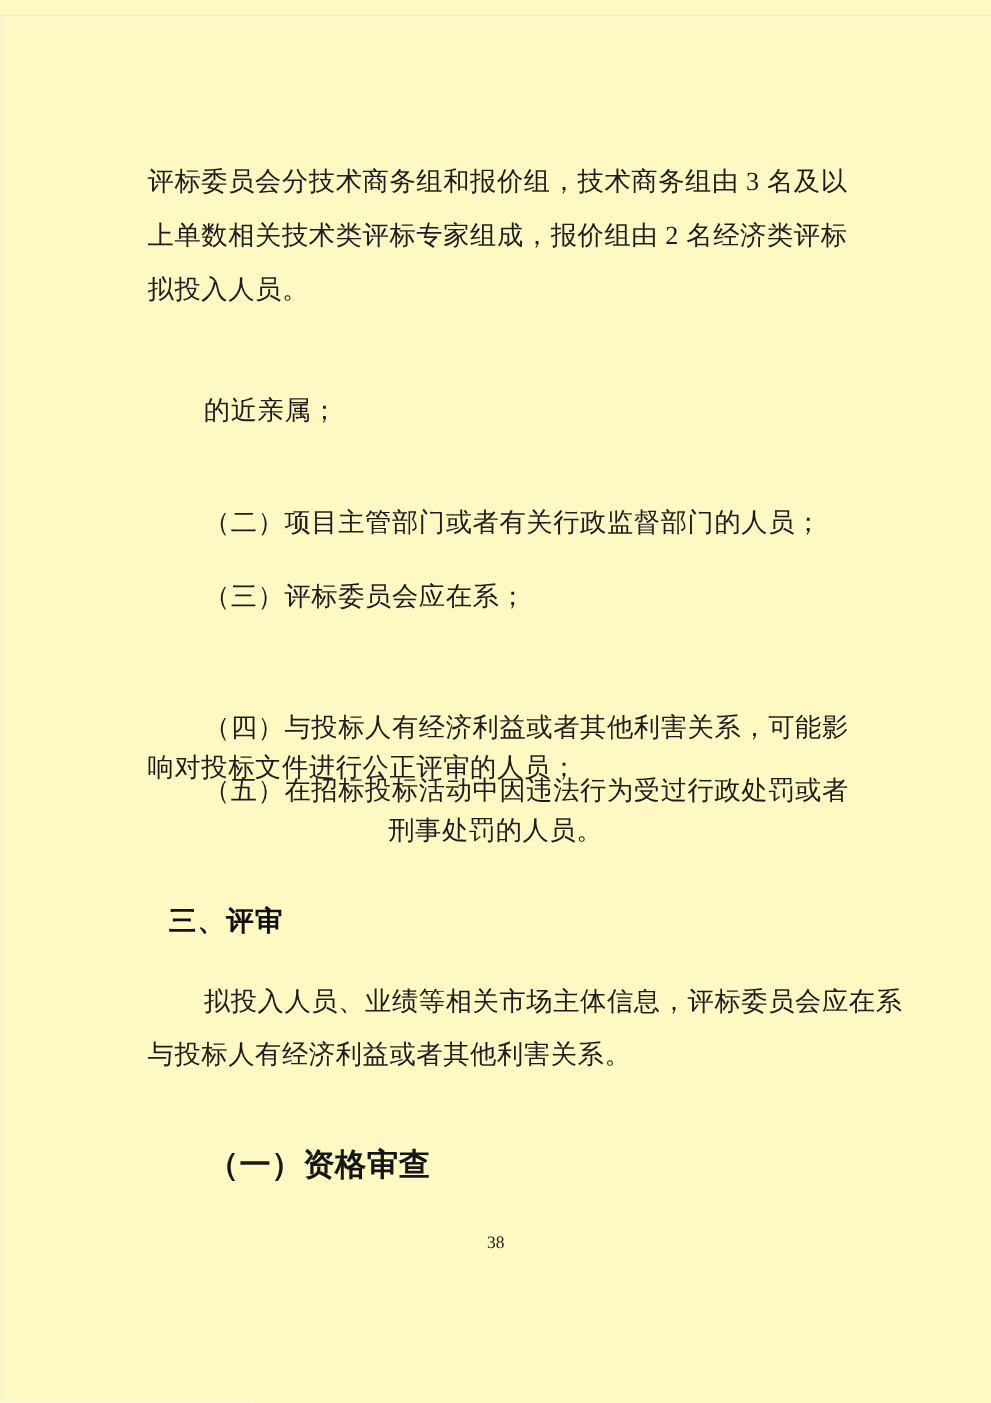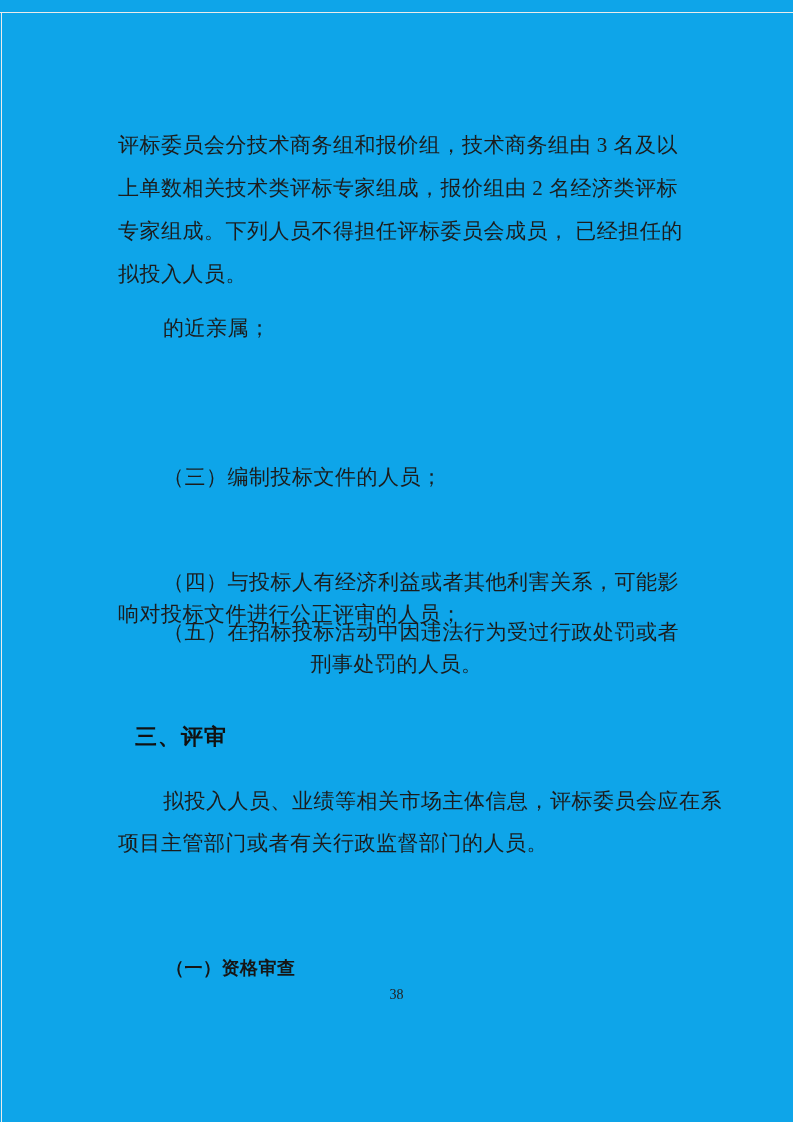--- a/index.html
+++ b/index.html
@@ -4,21 +4,21 @@
 <style>
   html, body {
     margin: 0;
     padding: 0;
     background: #ffffff;
   }
   .page {
     position: relative;
     width: 793px;
     height: 1122px;
-    background: #0ea5e9;
+    background: #fef9c3;
     overflow: hidden;
     font-family: "Liberation Serif", "DejaVu Serif", serif;
     color: #1c1c1c;
   }
   .edge-top {
     position: absolute;
     left: 0;
     top: 12px;
     width: 793px;
     height: 1px;
@@ -71,23 +71,23 @@
     margin: 16px;
     font-family: "Liberation Sans", "DejaVu Sans", sans-serif;
     font-size: 22px;
     font-weight: bold;
     letter-spacing: 1px;
     color: #111111;
   }
   .subsection-heading {
     position: absolute;
     left: 118px;
-    top: 956px;
+    top: 915px;
     width: 557px;
-    font-size: 18px;
+    font-size: 25px;
     font-weight: bold;
     letter-spacing: 0.5px;
     text-indent: 48px;
     color: #161616;
   }
   .page-number {
     position: absolute;
     left: 0;
     top: 987px;
     width: 793px;
@@ -100,47 +100,49 @@
 <body>
 
 <div class="page">
 
   <div class="edge-top"></div>
   <div class="edge-left"></div>
 
   <div class="block intro">
       <div class="line">评标委员会分技术商务组和报价组，技术商务组由 3 名及以</div>
       <div class="line">上单数相关技术类评标专家组成，报价组由 2 名经济类评标</div>
-      <div class="line">专家组成。下列人员不得担任评标委员会成员， 已经担任的</div>
       <div class="line">拟投入人员。</div>
     </div>
 
   <div class="block list-item item-1 indented">
       <div class="line">的近亲属；</div>
     </div>
 
+  <div class="block list-item item-2 indented">
+      <div class="line">（二）项目主管部门或者有关行政监督部门的人员；</div>
+    </div>
 
   <div class="block list-item item-3 indented">
-      <div class="line">（三）编制投标文件的人员；</div>
+      <div class="line">（三）评标委员会应在系；</div>
     </div>
 
   <div class="block list-item item-4 indented">
       <div class="line">（四）与投标人有经济利益或者其他利害关系，可能影</div>
       <div class="line">响对投标文件进行公正评审的人员；</div>
     </div>
 
   <div class="block list-item item-5 indented">
       <div class="line">（五）在招标投标活动中因违法行为受过行政处罚或者</div>
       <div class="line">刑事处罚的人员。</div>
     </div>
 
   <h2 class="section-heading">三、评审</h2>
 
   <div class="block review indented">
       <div class="line">拟投入人员、业绩等相关市场主体信息，评标委员会应在系</div>
-      <div class="line">项目主管部门或者有关行政监督部门的人员。</div>
+      <div class="line">与投标人有经济利益或者其他利害关系。</div>
     </div>
 
   <div class="subsection-heading">（一）资格审查</div>
 
   <div class="page-number">38</div>
 
 </div>
 
 </body></html>

